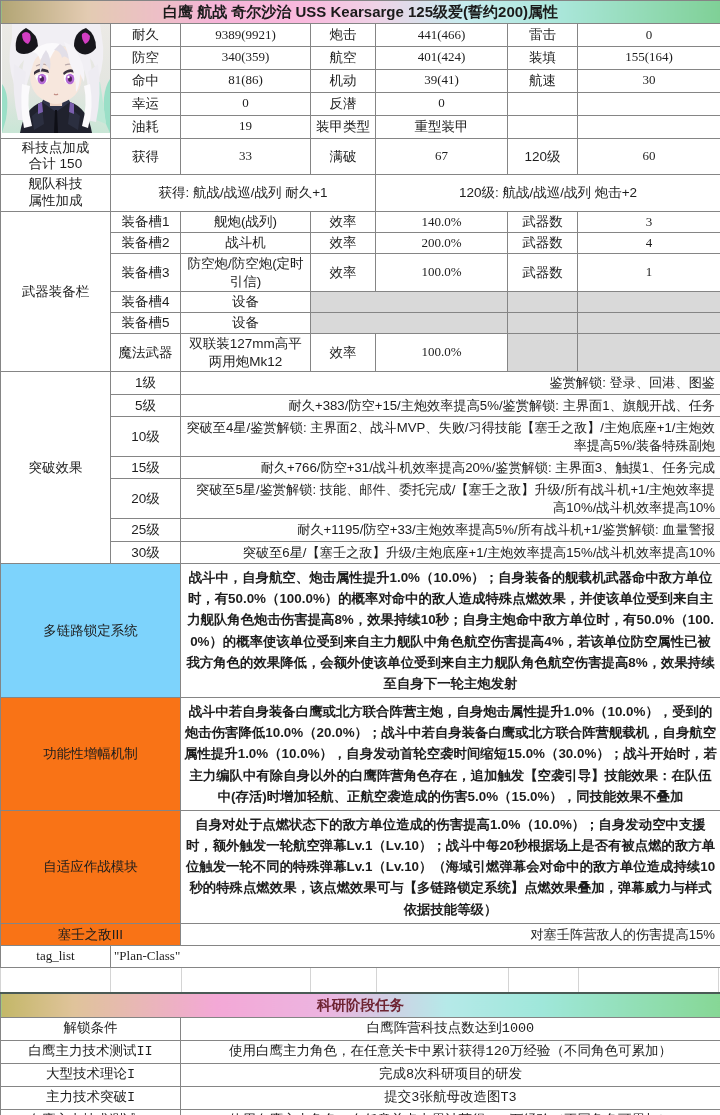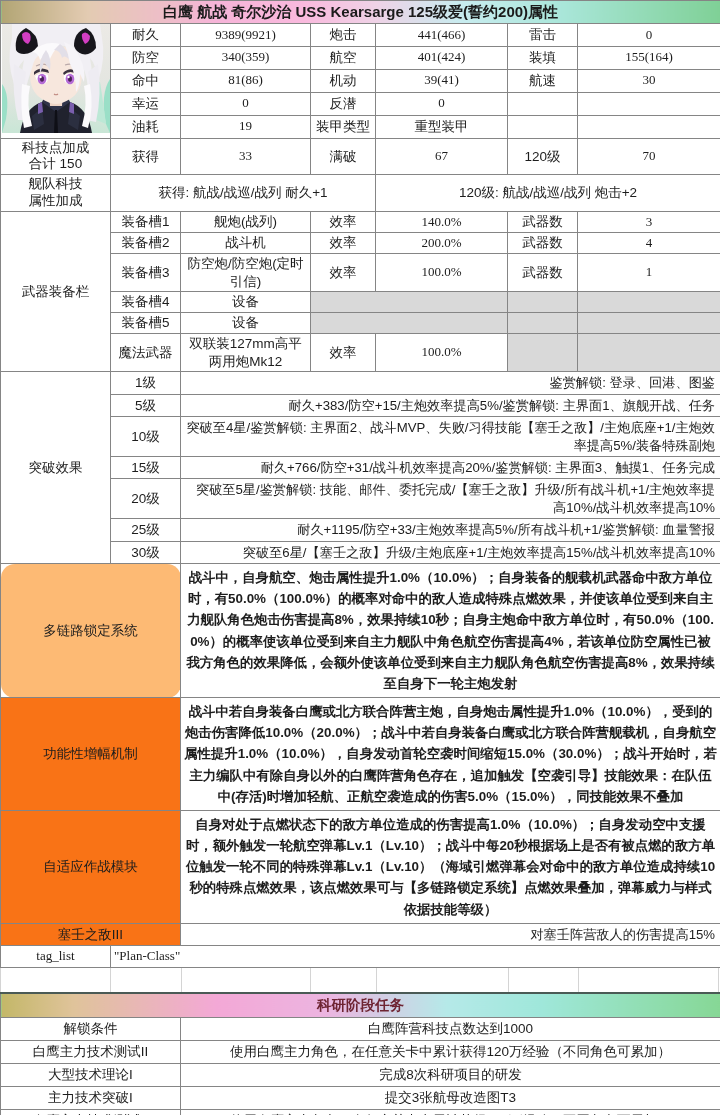--- a/index.html
+++ b/index.html
@@ -4,35 +4,35 @@
 <style>
   html,body{margin:0;padding:0;background:#ffffff;}
   body{width:720px;font-family:"Liberation Sans","DejaVu Sans",sans-serif;color:#1d1d1d;}
   table{border-collapse:collapse;table-layout:fixed;width:720px;}
   td{border:1px solid #858585;text-align:center;vertical-align:middle;
      padding:1px 3px;font-size:13.5px;line-height:1.3;overflow:hidden;word-break:break-all;}
   .title-cell{height:20px;font-weight:bold;font-size:15px;color:#1b1b1b;
      background:linear-gradient(90deg,#b2a574 0%,#e3cbb2 12%,#f6b4d8 30%,#f9b9dd 42%,#efd2e6 52%,#c8ecef 64%,#a9e6d9 78%,#7fd096 100%);margin-left:28px;}
   .num{font-family:Liberation Serif, serif;font-size:13px;}
   .gray{background:#d9d9d9;}
-  .yellow{background:#fdba74;border-radius:14px;}
+  .yellow{background:#7dd3fc;}
   .pink{background:#f97316;}
   .avatar-cell{padding:0;}
   .two-line{line-height:1.25;}
   .desc{font-size:13.2px;line-height:1.32;padding:2px 5px;text-align:right;}
   .skill-desc{font-size:13.4px;line-height:1.58;padding:3px 3px;font-weight:bold;}
   .left{text-align:left;}
   .r22{height:21px}.r35{height:34px}.r37{height:36px}.r38{height:37px}
   .rk107{height:106px}.rk86{height:85px}.rk23{height:22px}
   .spacer{display:flex;width:718px;height:24px;border-left:1px solid #d4d4d4;}
   .spacer div{border-right:1px solid #d4d4d4;height:100%;}
   .research-table{border-top:2px solid #4a5a55;}
   .research-header{height:21px;font-weight:bold;font-size:14.5px;color:#6e2433;
      background:linear-gradient(90deg,#c3b768 0%,#dfc39a 10%,#f3a8d6 30%,#ecb4e0 45%,#b5e9e8 62%,#9fe7da 75%,#86d795 100%);}
-  .research-row td{height:20px;}
+  .research-row td{height:20px;font-family:Liberation Mono, monospace;}
 </style>
 </head>
 <body>
 
 <table>
   <colgroup>
     <col style="width:110px">
       <col style="width:70px">
       <col style="width:130px">
     <col style="width:65px">
@@ -145,21 +145,21 @@
   <tr class="r35">
     <td class="two-line">
       <div>科技点加成</div>
       <div>合计 150</div>
     </td>
     <td>获得</td>
     <td class="num">33</td>
     <td>满破</td>
     <td class="num">67</td>
     <td>120级</td>
-    <td class="num">70</td>
+    <td class="num">60</td>
   </tr>
 
   <tr class="r37">
     <td class="two-line">
       <div>舰队科技</div>
       <div>属性加成</div>
     </td>
     <td colspan="3">获得: 航战/战巡/战列 耐久+1</td>
     <td colspan="3">120级: 航战/战巡/战列 炮击+2</td>
   </tr>

